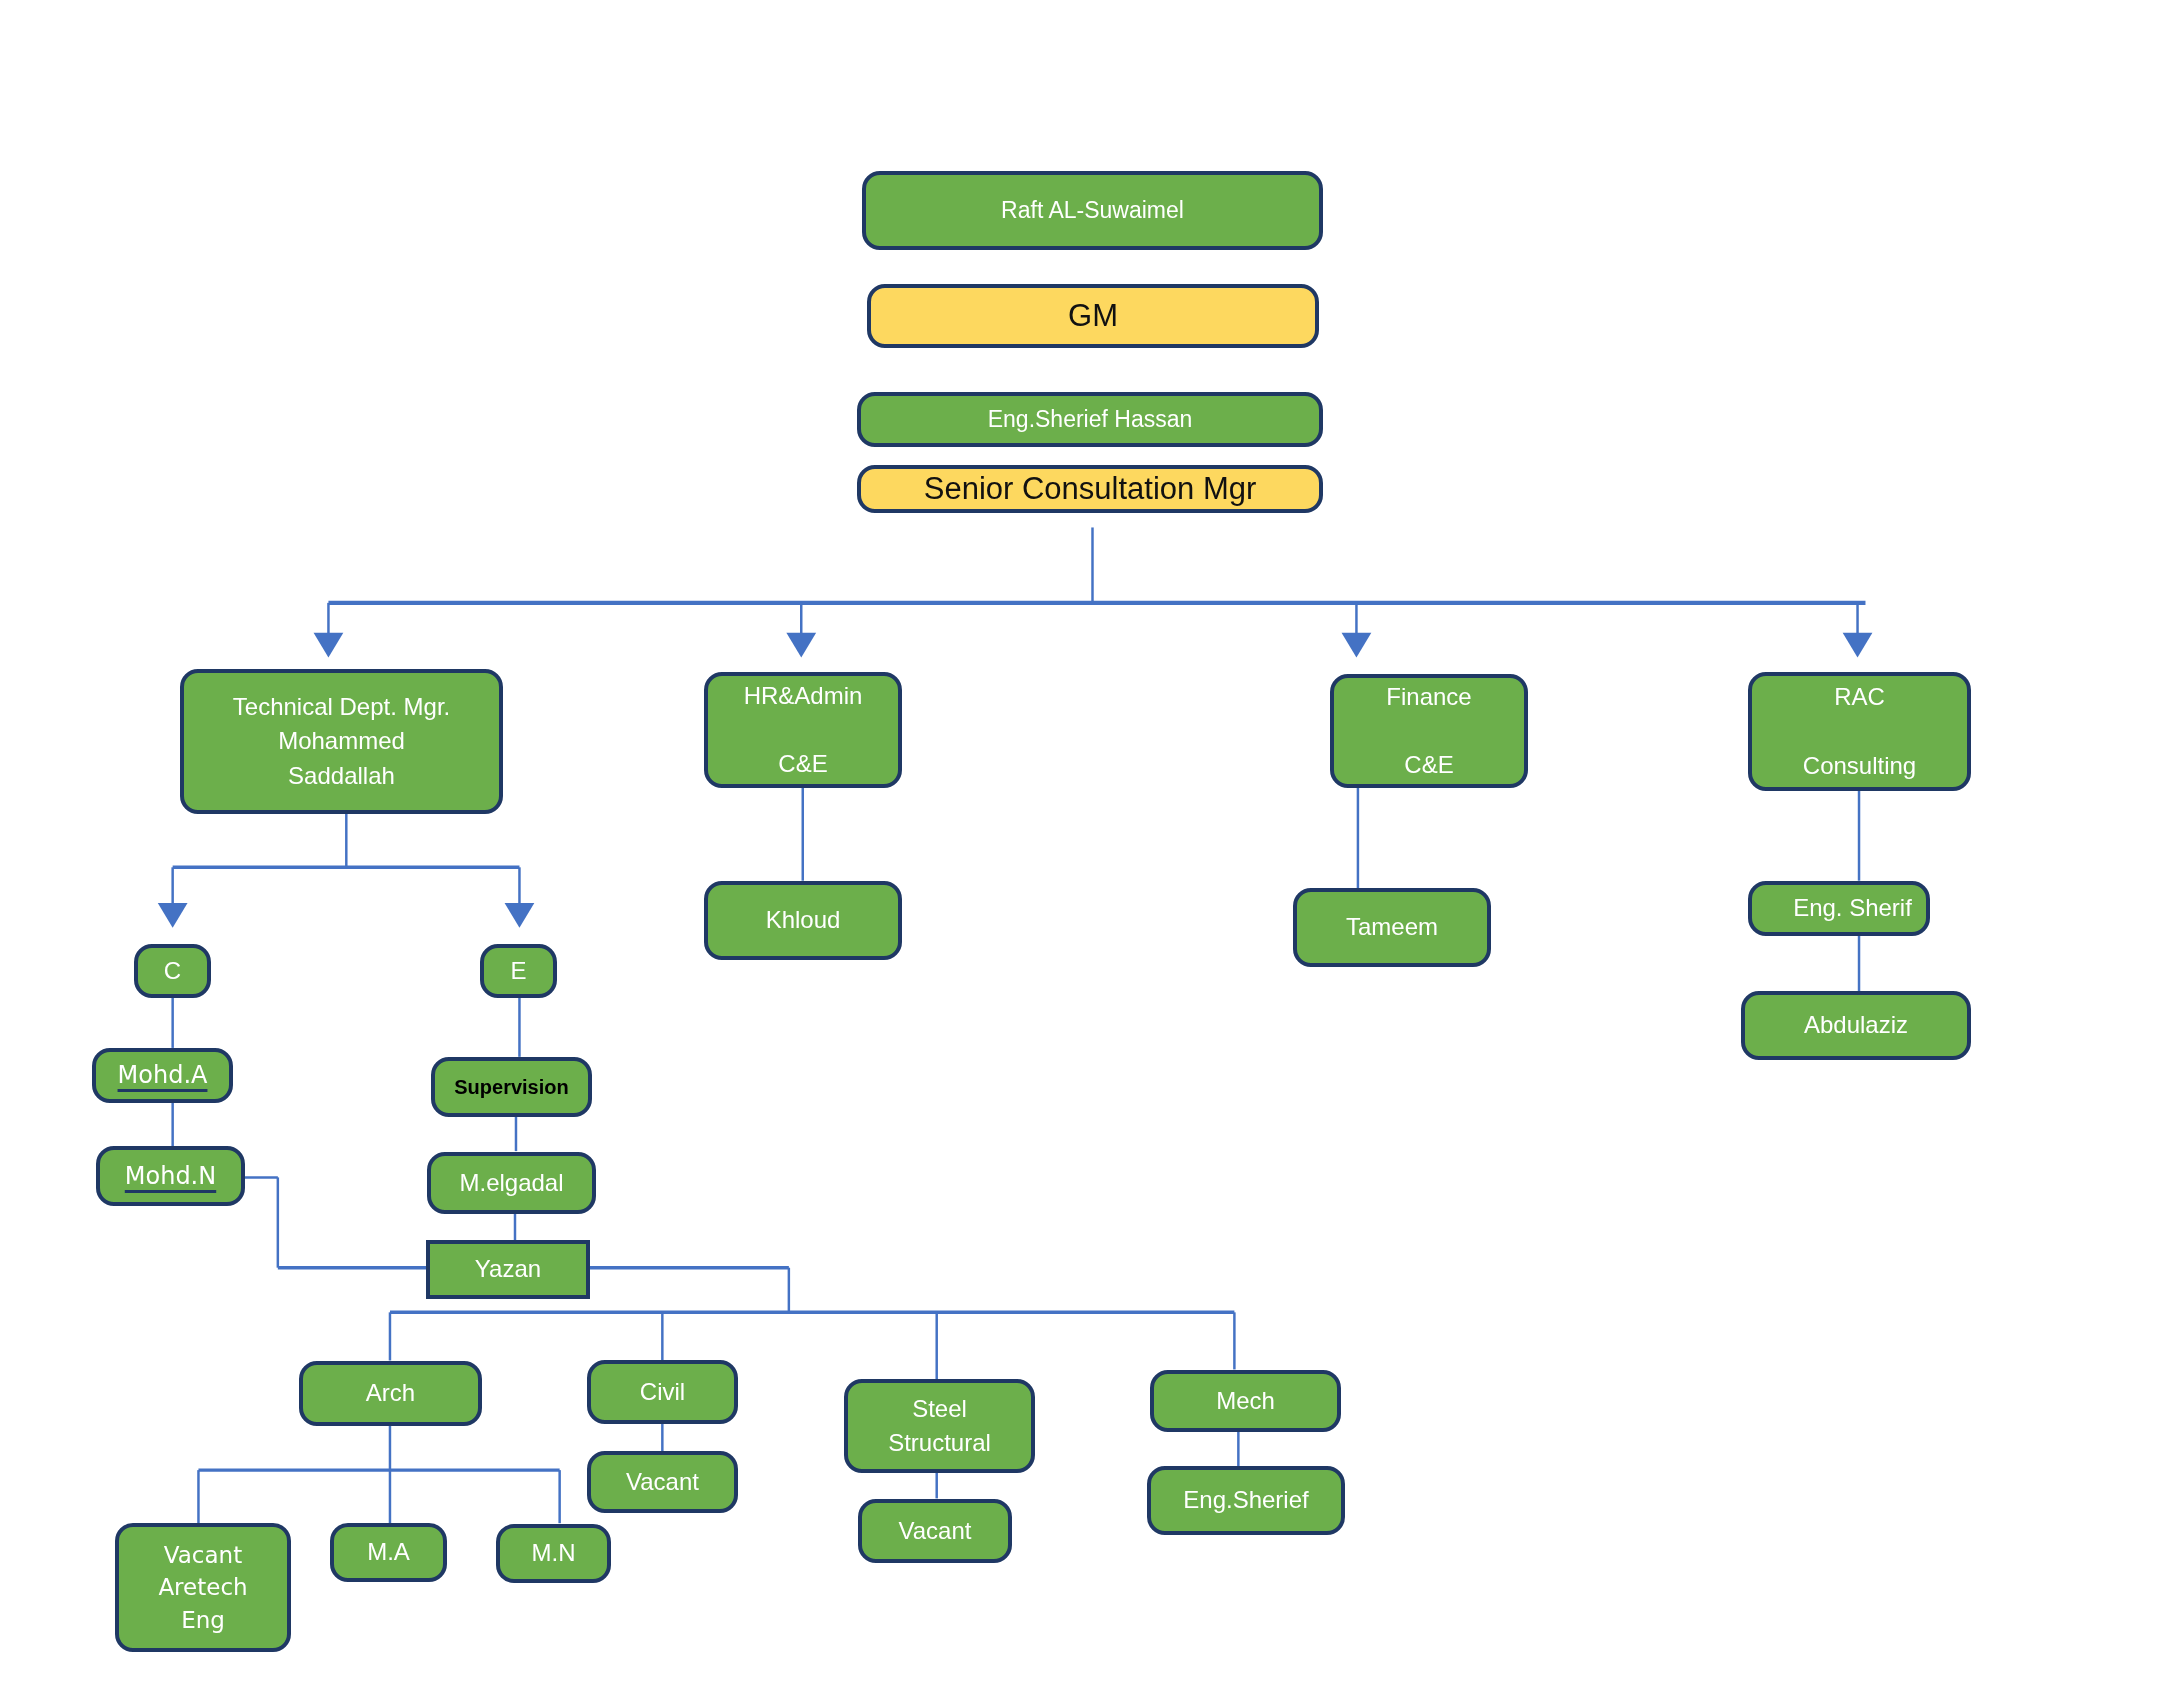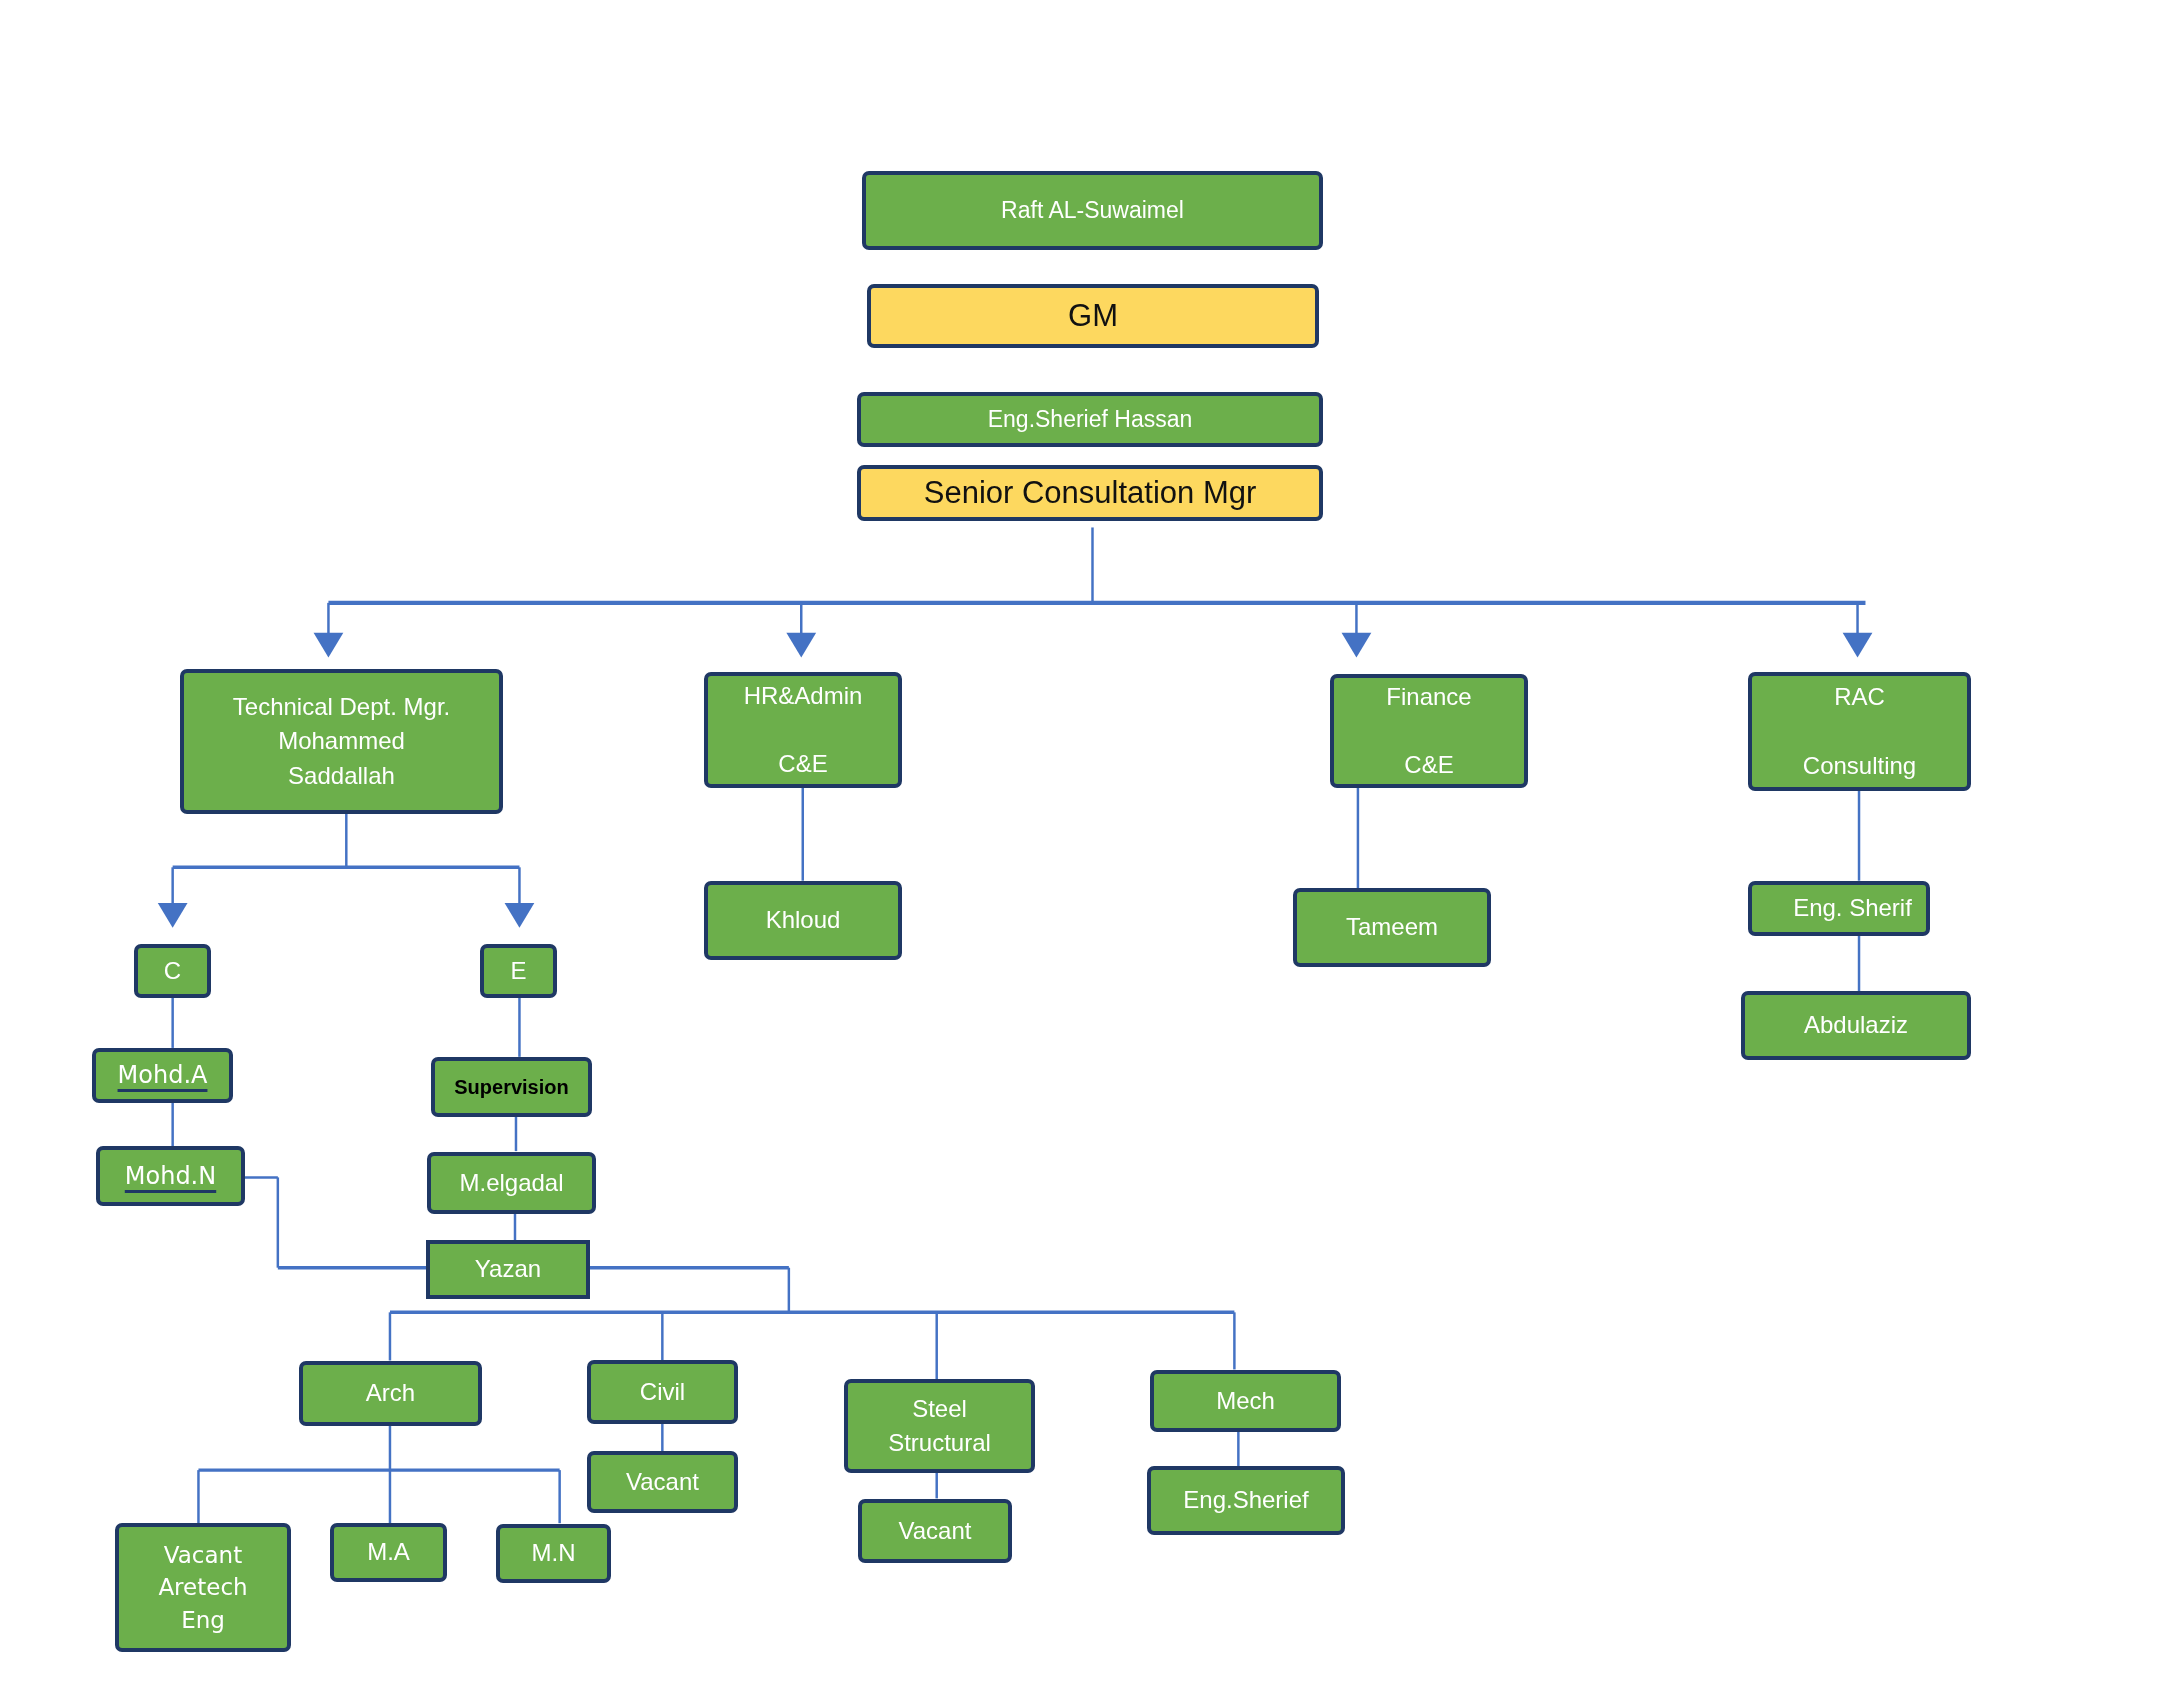--- a/index.html
+++ b/index.html
@@ -9,21 +9,21 @@
     width:2183px;height:1687px;
     background:#ffffff;
     overflow:hidden;
   }
   #wires{position:absolute;left:0;top:0;width:2183px;height:1687px;pointer-events:none;}
   .node{
     position:absolute;
     box-sizing:border-box;
     background:#6CAF4B;
     border:4.5px solid #1F3864;
-    border-radius:7px;
+    border-radius:18px;
     color:#ffffff;
     display:flex;
     align-items:center;
     justify-content:center;
     text-align:center;
     line-height:1.42;
     font-family:"Liberation Sans",sans-serif;
     font-weight:400;
     padding:2px 5px;
     white-space:pre-line;
@@ -97,21 +97,21 @@
       <path d="M1128,2963 L1128,3070"></path>
     </g>
   </svg>
 
   <div class="node" style="left:862px;top:171px;width:461px;height:79px;font-size:23px;">Raft AL-Suwaimel</div>
 
   <div class="node yellow" style="left:867px;top:284px;width:452px;height:64px;font-size:31px;">GM</div>
 
   <div class="node" style="left:857px;top:392px;width:466px;height:55px;font-size:23px;">Eng.Sherief Hassan</div>
 
-  <div class="node yellow" style="left:857px;top:465px;width:466px;height:56px;font-size:31px;">Senior Consultation Mgr</div>
+  <div class="node yellow" style="left:857px;top:465px;width:466px;height:48px;font-size:31px;">Senior Consultation Mgr</div>
 
   <div class="node" style="left:180px;top:669px;width:323px;height:145px;font-size:24px;">Technical Dept. Mgr.
 Mohammed
 Saddallah</div>
 
   <div class="node" style="left:704px;top:672px;width:198px;height:116px;font-size:24px;">HR&amp;Admin
 
 C&amp;E</div>
 
   <div class="node" style="left:1330px;top:674px;width:198px;height:114px;font-size:24px;">Finance

